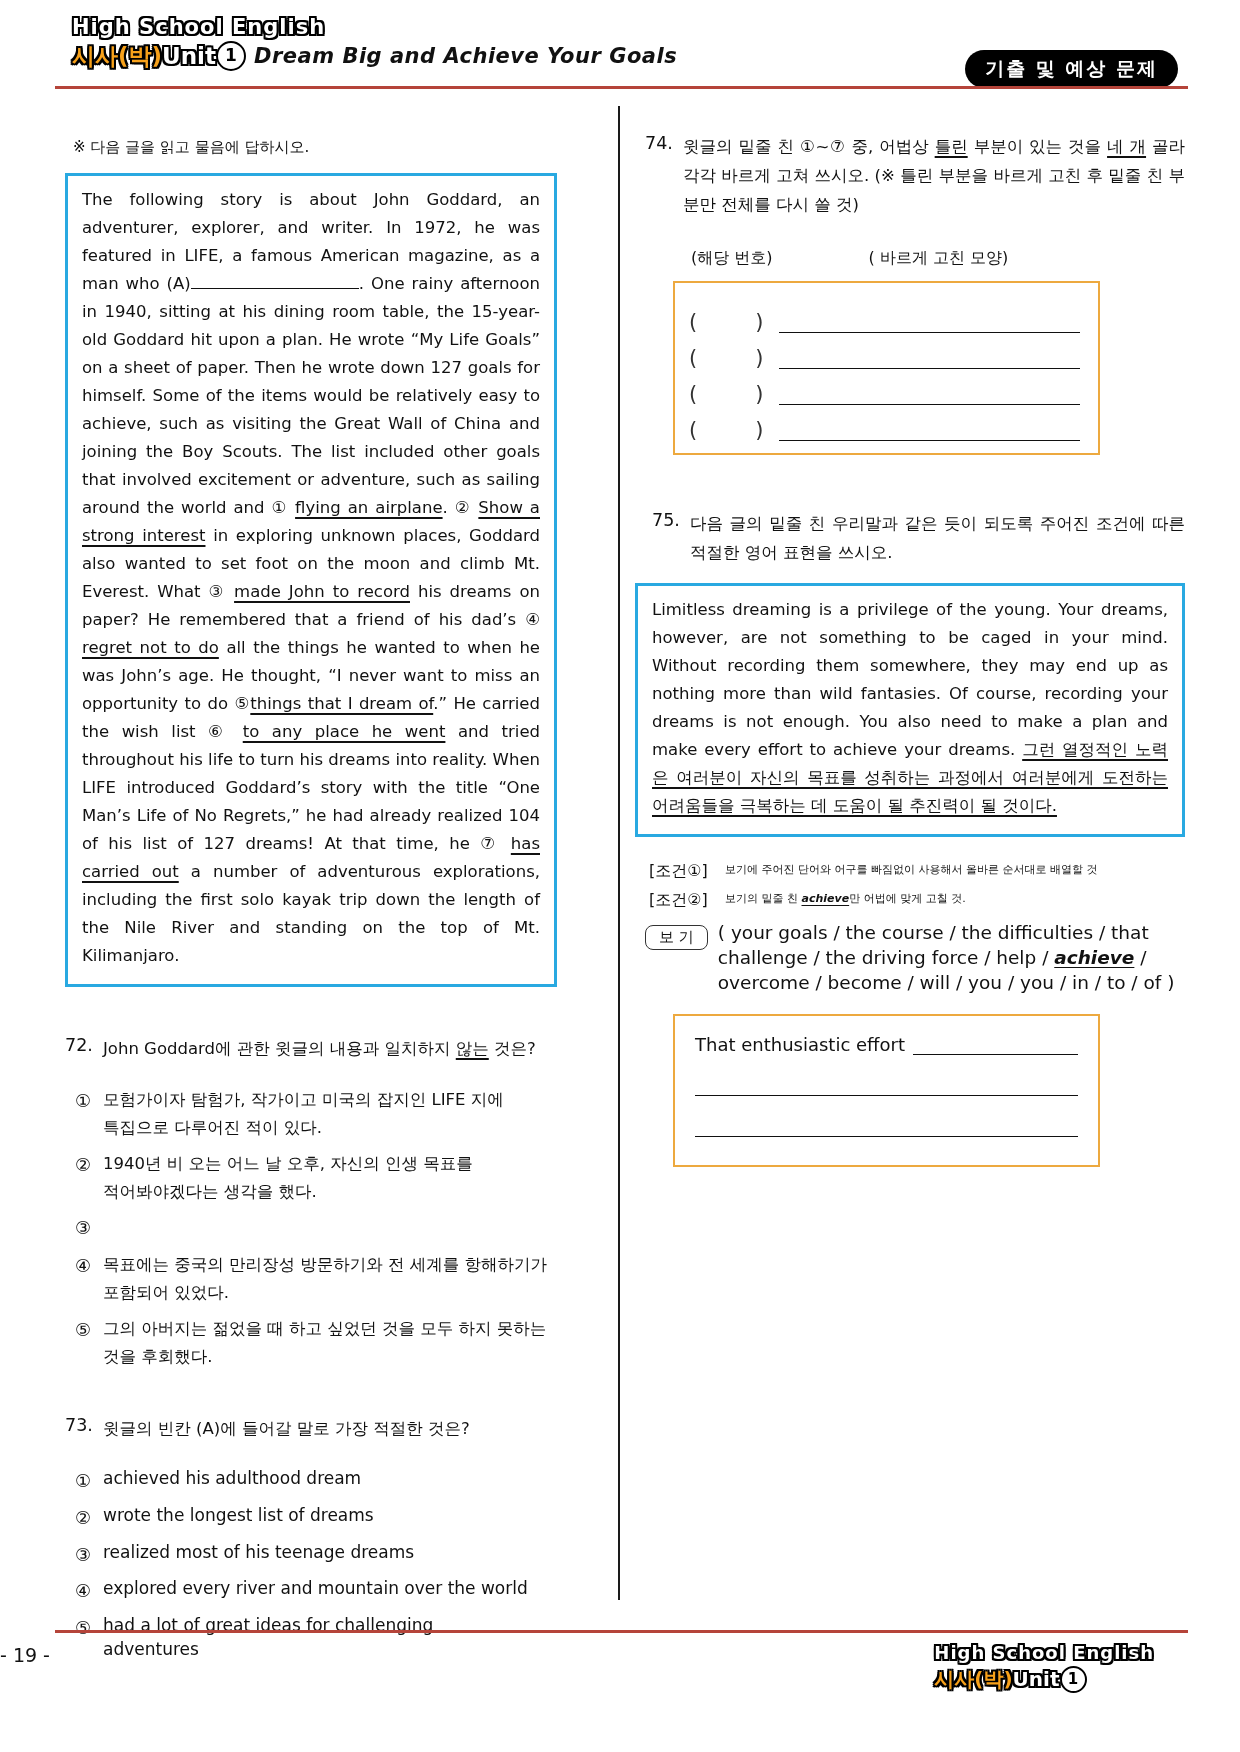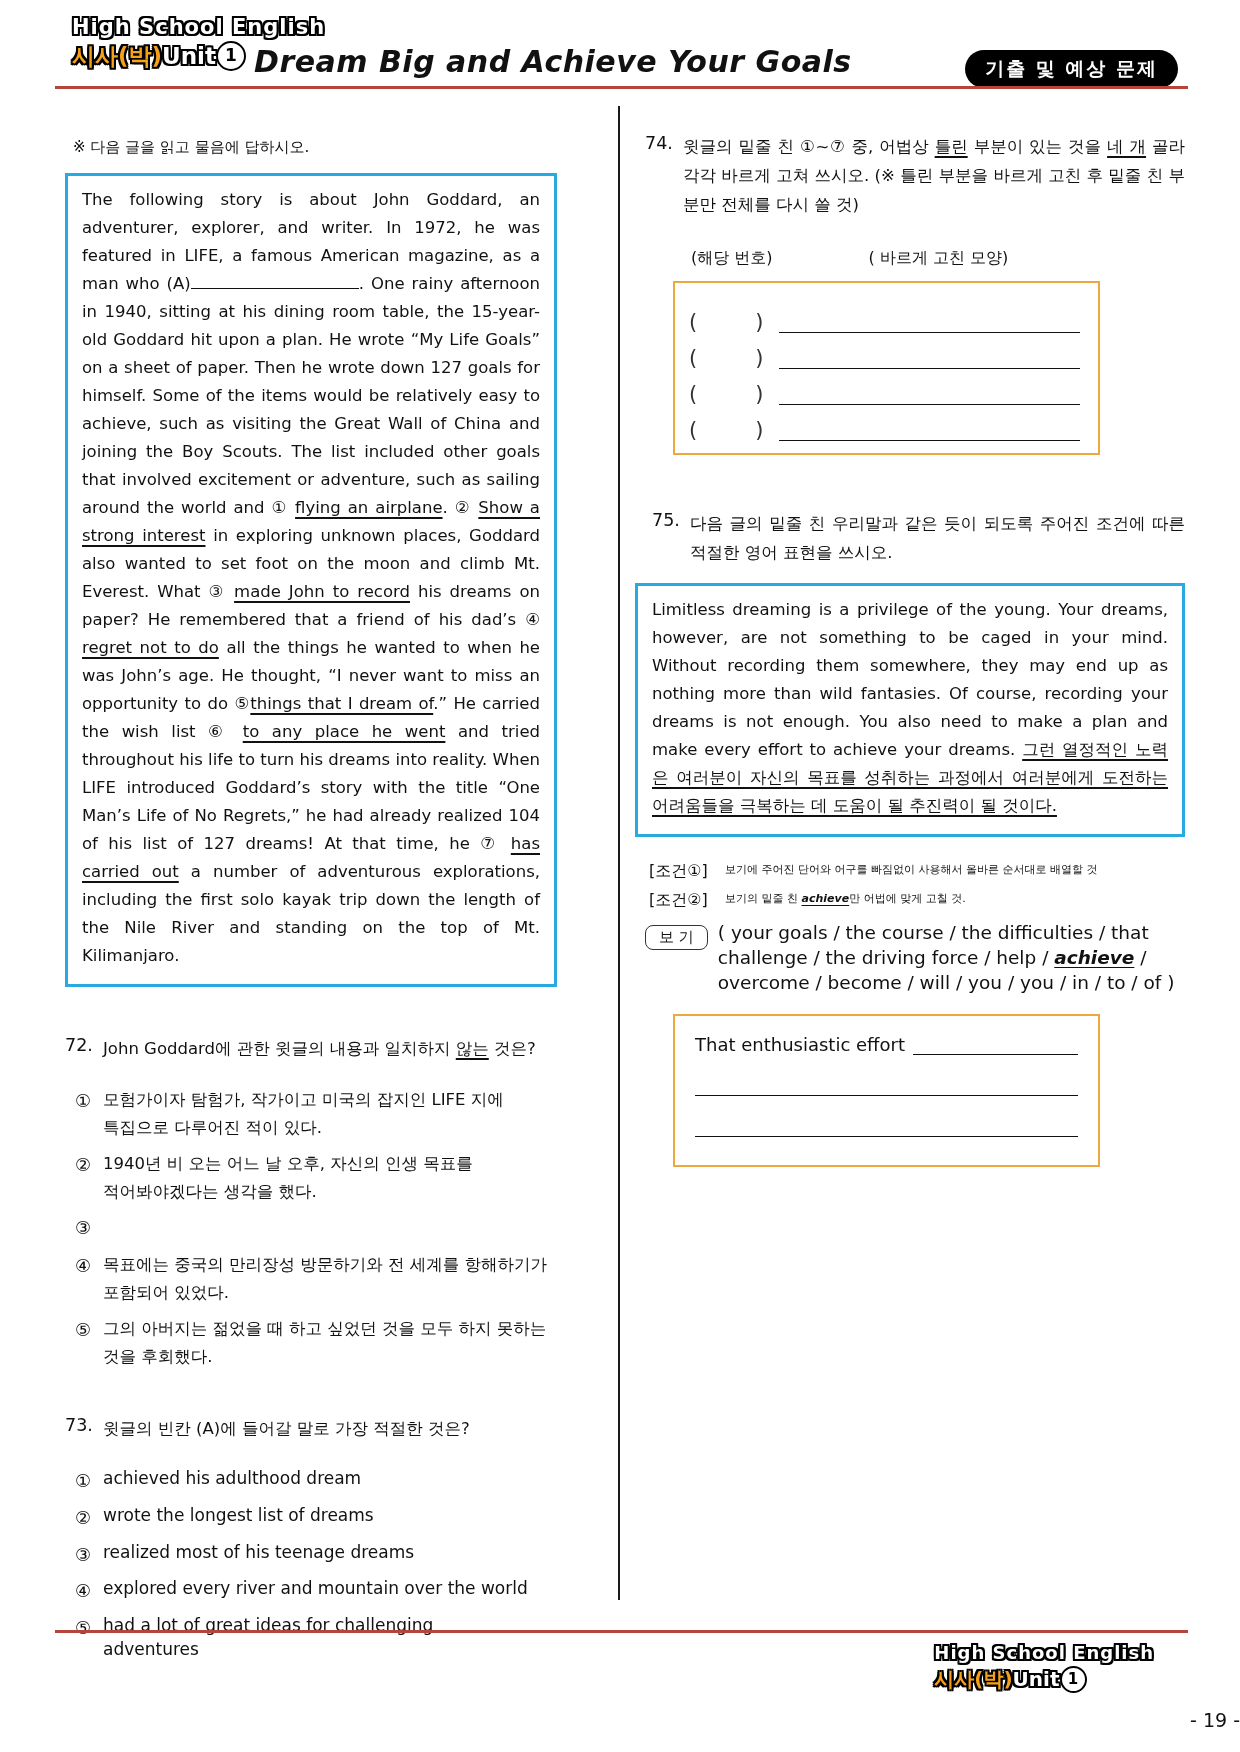--- a/index.html
+++ b/index.html
@@ -12,21 +12,21 @@
                  -2px 0 0 #000,2px 0 0 #000,0 -2px 0 #000,0 2px 0 #000;}
   .logo-top{font-size:21px;letter-spacing:1px;}
   .logo-bottom{display:flex;align-items:center;gap:0;margin-top:3px;}
   .logo-brand{font-size:23px;color:#f7a11a;font-weight:bold;
      text-shadow:-2px -2px 0 #000,2px -2px 0 #000,-2px 2px 0 #000,2px 2px 0 #000,
                  -2px 0 0 #000,2px 0 0 #000,0 -2px 0 #000,0 2px 0 #000;}
   .logo-unit{font-size:23px;}
   .unit-circle{display:inline-flex;align-items:center;justify-content:center;
      width:26px;height:26px;border:2px solid #000;border-radius:50%;background:#fff;
      font-size:17px;font-weight:bold;color:#000;}
-  .page-title{position:absolute;left:254px;top:44px;font-size:30px;font-weight:bold;
+  .page-title{position:absolute;left:254px;top:44px;font-size:21px;font-weight:bold;
      font-style:italic;letter-spacing:0.5px;}
   .badge{position:absolute;right:62px;top:50px;background:#000;color:#fff;
      border-radius:19px;padding:6px 20px;font-size:19px;font-weight:bold;letter-spacing:2px;}
   .rule{position:absolute;left:55px;right:52px;height:3px;background:#b5443a;}
   .rule-top{top:86px;}
   .rule-bottom{top:1630px;}
   .col-divider{position:absolute;left:618px;top:106px;width:2px;height:1494px;background:#1a1a1a;}
   
   .col{position:absolute;top:88px;}
   .col-left{left:65px;width:492px;}
@@ -68,21 +68,21 @@
      font-size:15px;margin-top:4px;}
   .bogi-text{flex:1;margin-left:10px;font-size:18.5px;line-height:1.35;}
   .bogi-text u{text-underline-offset:3px;}
   .answer-box2{border:2px solid #eda93f;margin-top:18px;margin-left:28px;width:427px;
      box-sizing:border-box;padding:16px 20px 28px;}
   .lead-row{display:flex;align-items:flex-end;}
   .lead-text{flex:none;font-size:18px;font-weight:400;}
   .lead-line{flex:1;border-bottom:1.8px solid #111;margin-left:8px;height:22px;}
   .full-line{border-bottom:1.8px solid #111;height:40px;}
   
-  .page-num{position:absolute;top:1709px;left:0;width:100%;text-align:right;font-size:19px;}
+  .page-num{position:absolute;top:1644px;left:0;width:100%;text-align:left;font-size:19px;}
   .footer-logo{position:absolute;right:86px;top:1644px;line-height:1.05;}
   .footer-logo .logo-top{font-size:18px;}
   .footer-logo .logo-brand,.footer-logo .logo-unit{font-size:20px;}
   .footer-logo .unit-circle{width:23px;height:23px;font-size:15px;}
   .mt48{margin-top:48px;}
   .mt44{margin-top:44px;}
   .mt45{margin-top:45px;}
   .mt55{margin-top:55px;margin-left:7px;}
 </style>
 </head>

